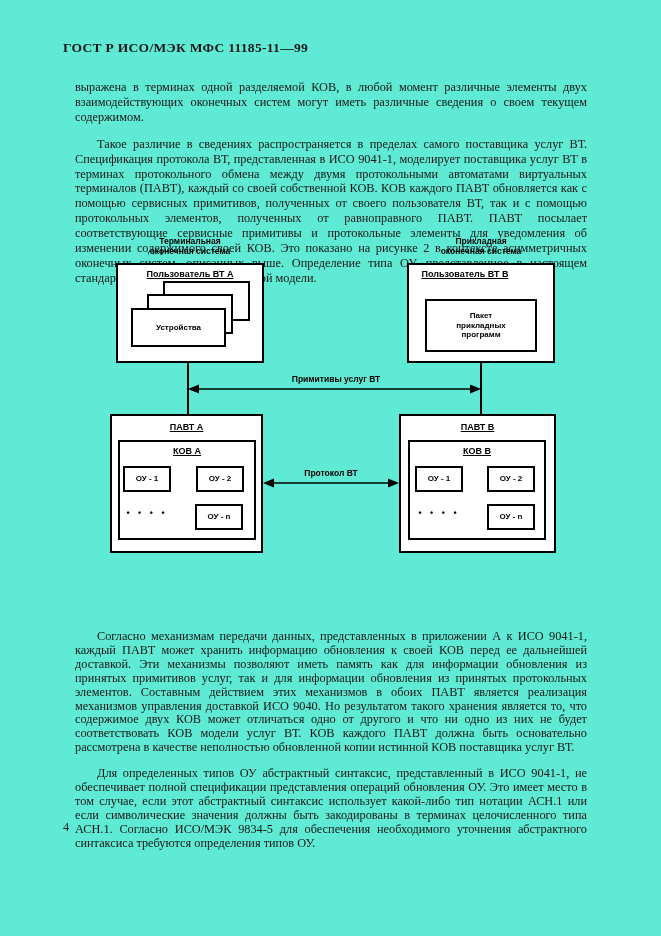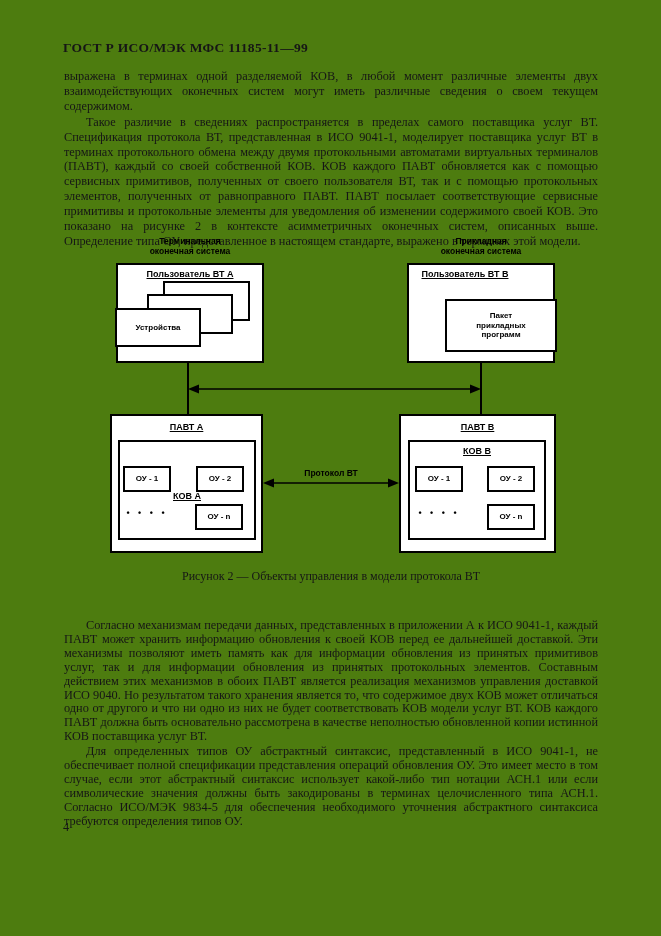--- a/index.html
+++ b/index.html
@@ -1,35 +1,35 @@
 <!DOCTYPE html>
 <html lang="ru"><head>
 <meta charset="utf-8">
 <style>
   html, body { margin: 0; padding: 0; background: #ffffff; }
   .page {
     position: relative;
     width: 661px; height: 936px;
-    background: #4d7c0f;
+    background: #5eead4;
     color: #161616;
     font-family: "Liberation Serif", serif;
     overflow: hidden;
   }
   .doc-header {
     position: absolute; left: 63px; top: 40px;
     font-weight: bold; font-size: 13.5px; letter-spacing: .3px;
     white-space: nowrap;
   }
   .text-block {
     position: absolute; left: 63px; width: 536px;
     font-size: 12.3px; text-align: justify;
   }
   #text-top { top: 68px; line-height: 14.9px; }
   #text-bottom { top: 618px; line-height: 13.9px; }
-  .text-block p { margin: 1px; }
+  .text-block p { margin: 12px; }
   .para-indent { text-indent: 22px; }
 
   
   .figure { position: absolute; left: 0; top: 236px; width: 661px; height: 354px; }
   .figure svg { position: absolute; left: 0; top: 0; }
   .dbox {
     position: absolute; box-sizing: border-box;
     border: 2px solid #000; background: #ffffff;
   }
   .dbox.center { display: flex; align-items: center; justify-content: center; }
@@ -88,38 +88,39 @@
 
     <div class="dlabel lab-sm" style="left:106px; top:0; width:168px;">Терминальная
 оконечная система</div>
     <div class="dlabel lab-sm" style="left:397px; top:0; width:168px;">Прикладная
 оконечная система</div>
 
     <div class="dbox" style="left:116px; top:27px; width:148px; height:100px;"></div>
     <div class="dlabel lab-md" style="left:116px; top:33px; width:148px;">Пользователь ВТ А</div>
     <div class="dbox" style="left:163px; top:45px; width:87px; height:40px;"></div>
     <div class="dbox" style="left:147px; top:58px; width:86px; height:40px;"></div>
-    <div class="dbox center" style="left:115px; top:72px; width:86px; height:39px;">
+    <div class="dbox center" style="left:131px; top:72px; width:95px; height:39px;">
       <span class="in-box">Устройства</span>
     </div>
 
     <div class="dbox" style="left:407px; top:27px; width:148px; height:100px;"></div>
     <div class="dlabel lab-md" style="left:407px; top:33px; width:116px;">Пользователь ВТ В</div>
-    <div class="dbox center" style="left:425px; top:63px; width:112px; height:53px;margin-left:20px;">
+    <div class="dbox center" style="left:425px; top:63px; width:112px; height:53px;">
       <span class="in-box">Пакет
 прикладных
 программ</span>
     </div>
 
+    <div class="dlabel lab-sm" style="left:186px; top:138px; width:300px;">Примитивы услуг ВТ</div>
     <div class="dlabel lab-sm" style="left:231px; top:232px; width:200px;">Протокол ВТ</div>
 
     <div class="dbox" style="left:110px; top:178px; width:153px; height:139px;"></div>
     <div class="dlabel lab-md" style="left:110px; top:186px; width:153px;">ПАВТ А</div>
     <div class="dbox" style="left:118px; top:204px; width:138px; height:100px;"></div>
-    <div class="dlabel lab-md" style="left:118px; top:210px; width:138px;margin-top:45px;">КОВ А</div>
+    <div class="dlabel lab-md" style="left:118px; top:210px; width:138px;">КОВ А</div>
     <div class="dbox center" style="left:123px; top:230px; width:48px; height:26px;">
       <span class="in-box">ОУ - 1</span>
     </div>
     <div class="dbox center" style="left:196px; top:230px; width:48px; height:26px;">
       <span class="in-box">ОУ - 2</span>
     </div>
     <div class="dots" style="left:123px; top:272px; width:48px;">• • • •</div>
     <div class="dbox center" style="left:195px; top:268px; width:48px; height:26px;">
       <span class="in-box">ОУ - n</span>
     </div>
@@ -133,21 +134,20 @@
     </div>
     <div class="dbox center" style="left:487px; top:230px; width:48px; height:26px;">
       <span class="in-box">ОУ - 2</span>
     </div>
     <div class="dots" style="left:415px; top:272px; width:48px;">• • • •</div>
     <div class="dbox center" style="left:487px; top:268px; width:48px; height:26px;">
       <span class="in-box">ОУ - n</span>
     </div>
   </div>
 
-  <div class="fig-caption">Рисунок 2 — Объекты управления в модели протокола ВТ</div>
 
   <div class="text-block" id="text-bottom">
     <p class="para-indent">Согласно механизмам передачи данных, представленных в приложении А к ИСО 9041-1, каждый ПАВТ может хранить информацию обновления к своей КОВ перед ее дальнейшей доставкой. Эти механизмы позволяют иметь память как для информации обновления из принятых примитивов услуг, так и для информации обновления из принятых протокольных элементов. Составным действием этих механизмов в обоих ПАВТ является реализация механизмов управления доставкой ИСО 9040. Но результатом такого хранения является то, что содержимое двух КОВ может отличаться одно от другого и что ни одно из них не будет соответствовать КОВ модели услуг ВТ. КОВ каждого ПАВТ должна быть основательно рассмотрена в качестве неполностью обновленной копии истинной КОВ поставщика услуг ВТ.</p>
     <p class="para-indent">Для определенных типов ОУ абстрактный синтаксис, представленный в ИСО 9041-1, не обеспечивает полной спецификации представления операций обновления ОУ. Это имеет место в том случае, если этот абстрактный синтаксис использует какой-либо тип нотации АСН.1 или если символические значения должны быть закодированы в терминах целочисленного типа АСН.1. Согласно ИСО/МЭК 9834-5 для обеспечения необходимого уточнения абстрактного синтаксиса требуются определения типов ОУ.</p>
   </div>
 
   <div class="page-number">4</div>
 
 </div>
 

